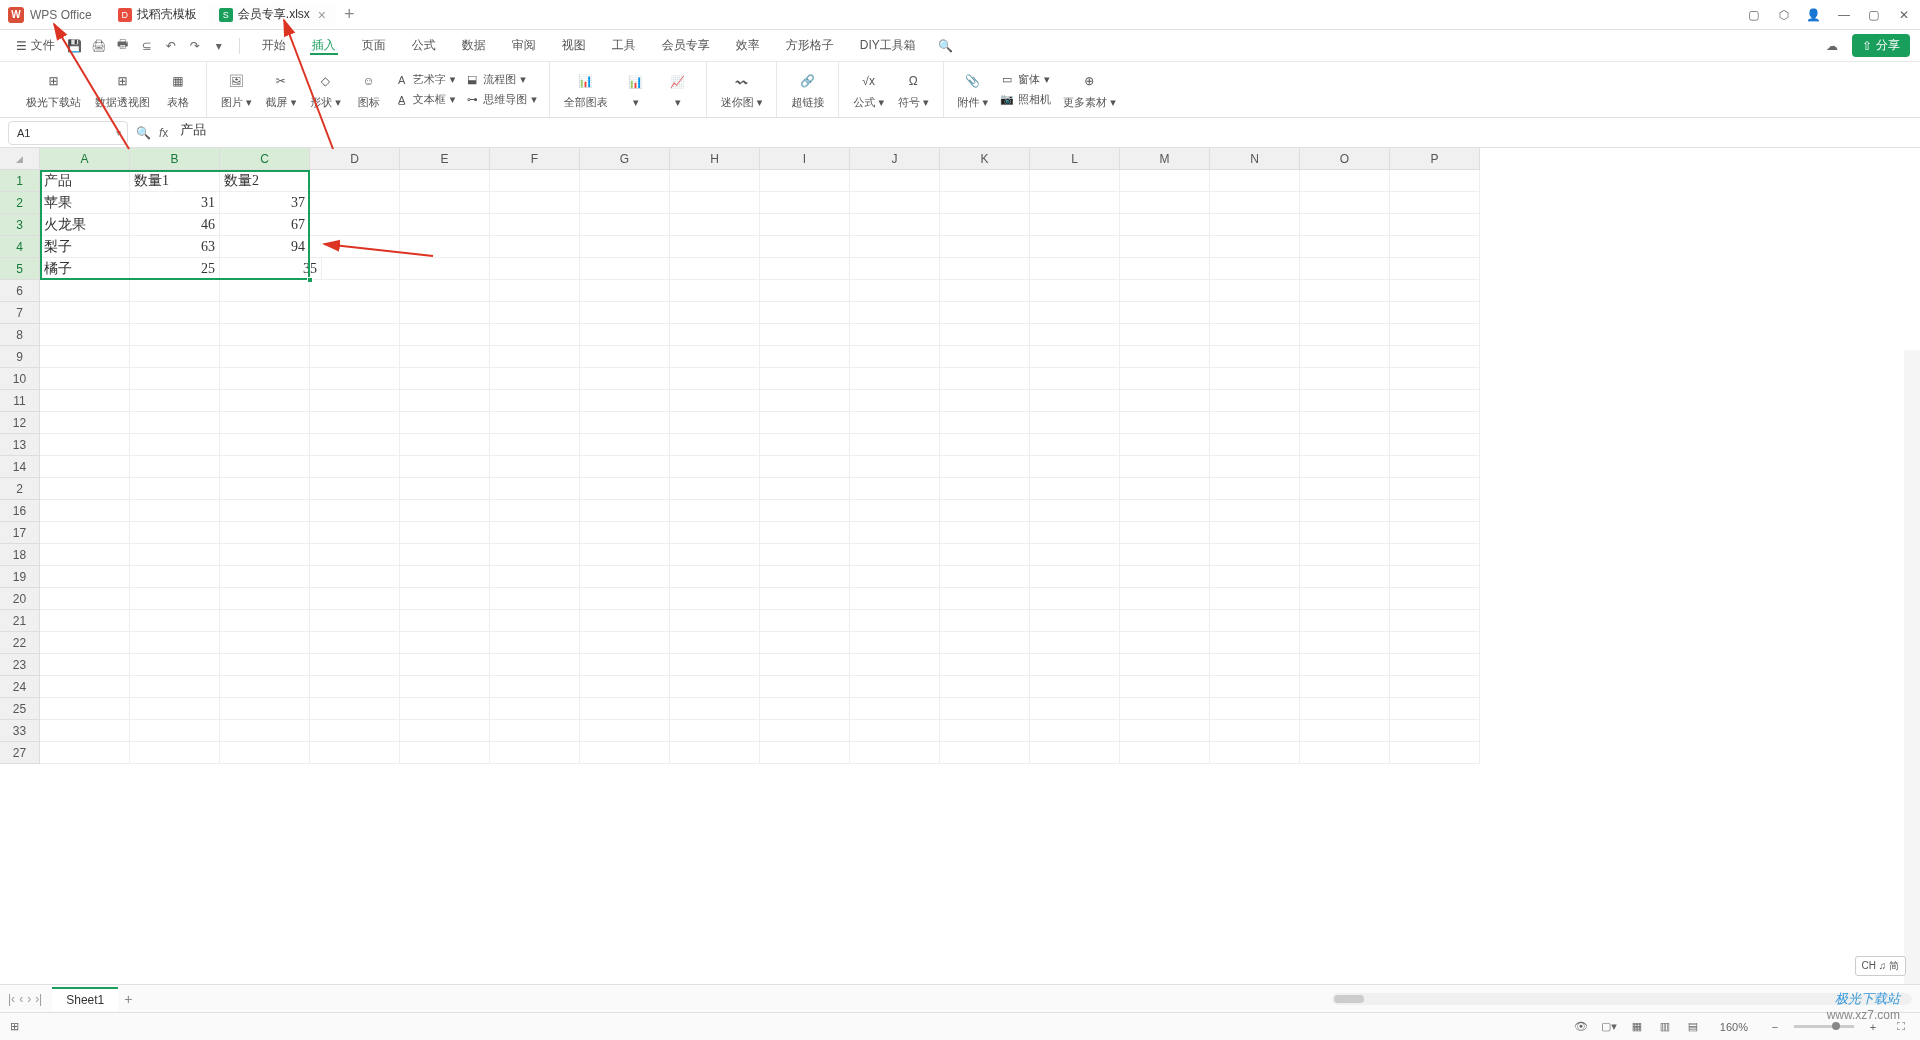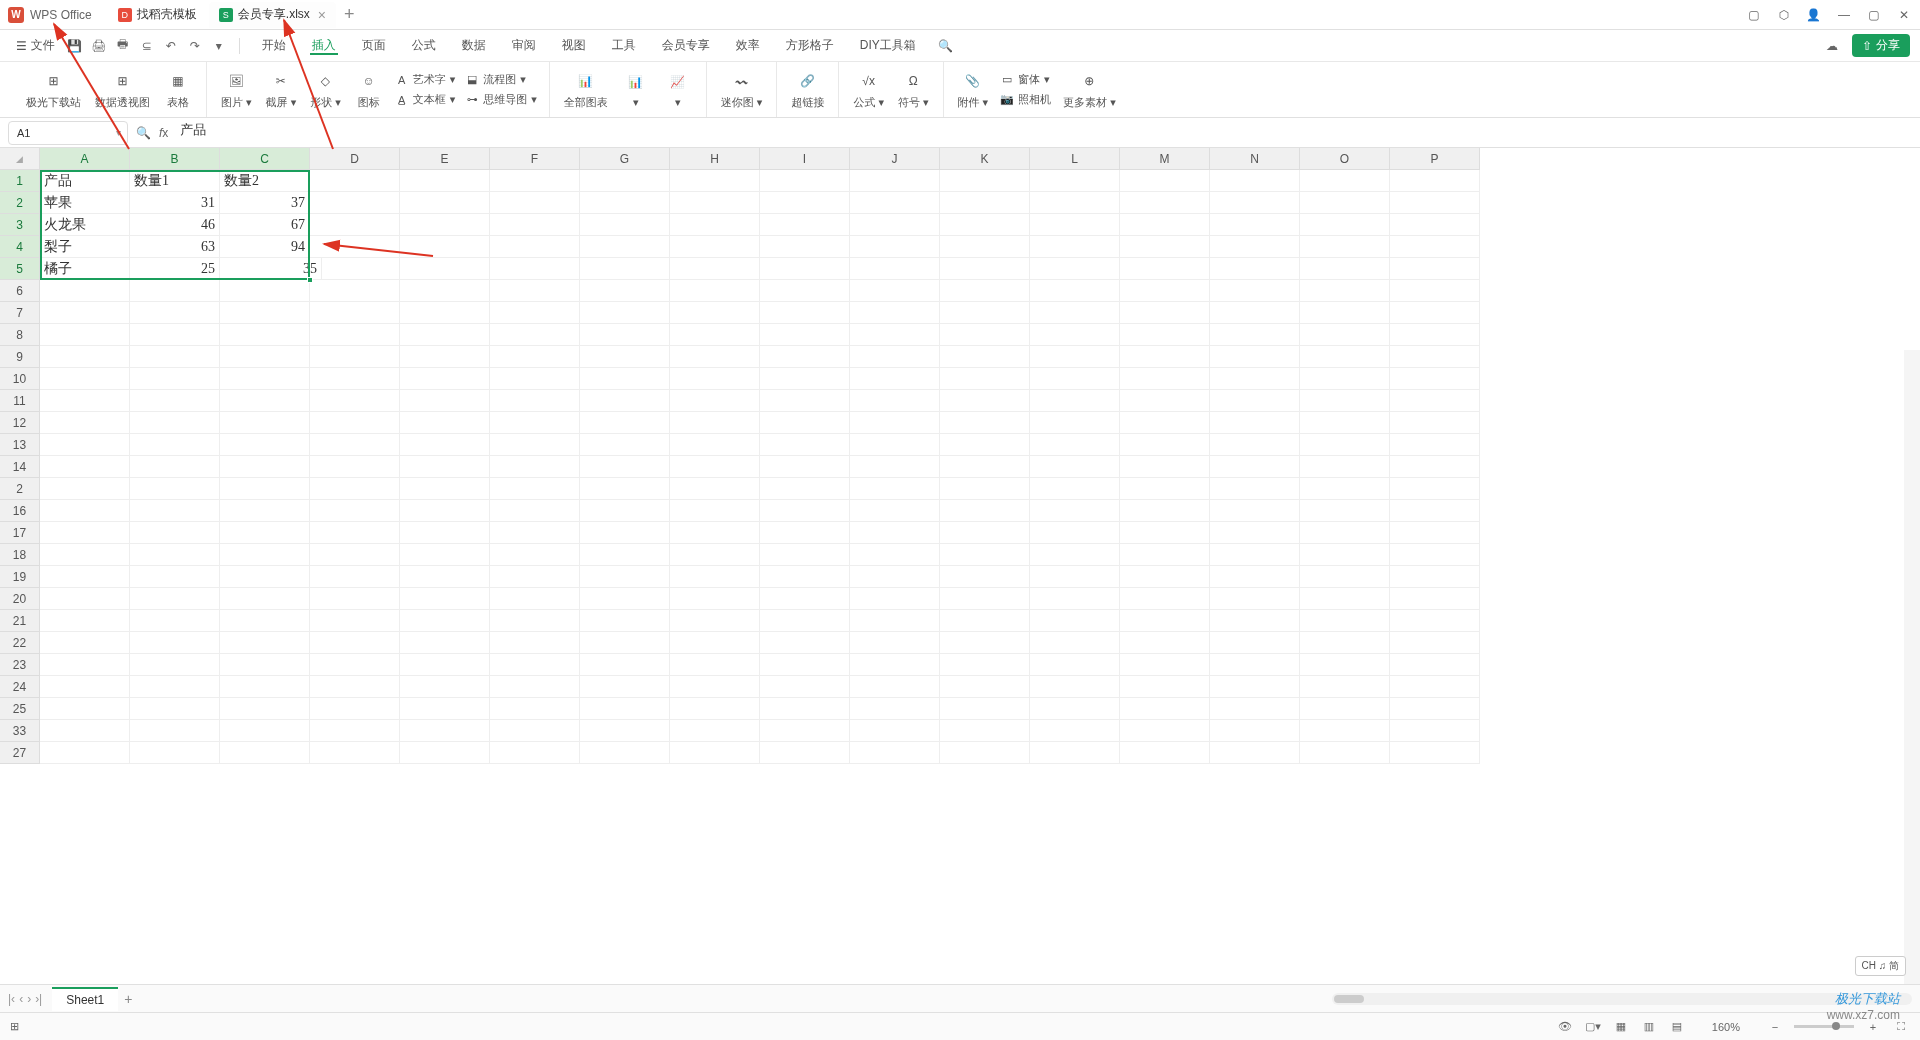--- a/index.html
+++ b/index.html
@@ -57,21 +57,21 @@
 .arrow-annotation{position:absolute;pointer-events:none}
 .sheet-tabs{position:absolute;bottom:28px;left:0;right:0;height:28px;background:#fafafa;border-top:1px solid #e0e0e0;display:flex;align-items:center;padding:0 8px}
 .nav-arrows{display:flex;gap:4px;color:#999;margin-right:10px}
 .sheet-tab{padding:4px 14px;background:#fff;border-top:2px solid #1a9e5c;font-size:12px}
 .add-sheet{margin-left:6px;color:#888;font-size:14px;cursor:pointer}
 .hscroll{margin-left:auto;width:580px;height:12px;background:#f0f0f0;border-radius:6px;position:relative}
 .hscroll-thumb{position:absolute;left:2px;width:30px;height:8px;top:2px;background:#ccc;border-radius:4px}
 .statusbar{position:absolute;bottom:0;left:0;right:0;height:28px;background:#fafafa;border-top:1px solid #e0e0e0;display:flex;align-items:center;padding:0 10px;font-size:11px;color:#666}
 .status-right{margin-left:auto;display:flex;align-items:center;gap:10px}
 .view-btn{width:18px;height:18px;display:flex;align-items:center;justify-content:center;cursor:pointer}
-.zoom-text{margin:0 16px}
+.zoom-text{margin:0 8px}
 .watermark{position:absolute;right:20px;bottom:32px;font-size:13px;color:#3498db;font-style:italic}
 .watermark-sub{position:absolute;right:20px;bottom:18px;font-size:12px;color:#888}
 .ime-badge{position:absolute;right:14px;bottom:64px;background:#fff;border:1px solid #ccc;border-radius:3px;padding:2px 6px;font-size:10px;color:#555}
 .vscroll{position:absolute;right:0;top:202px;width:16px;height:740px;background:#f5f5f5}
 </style>
 </head>
 <body>
 
 <div class="titlebar">
   <span class="app-logo">W</span>

